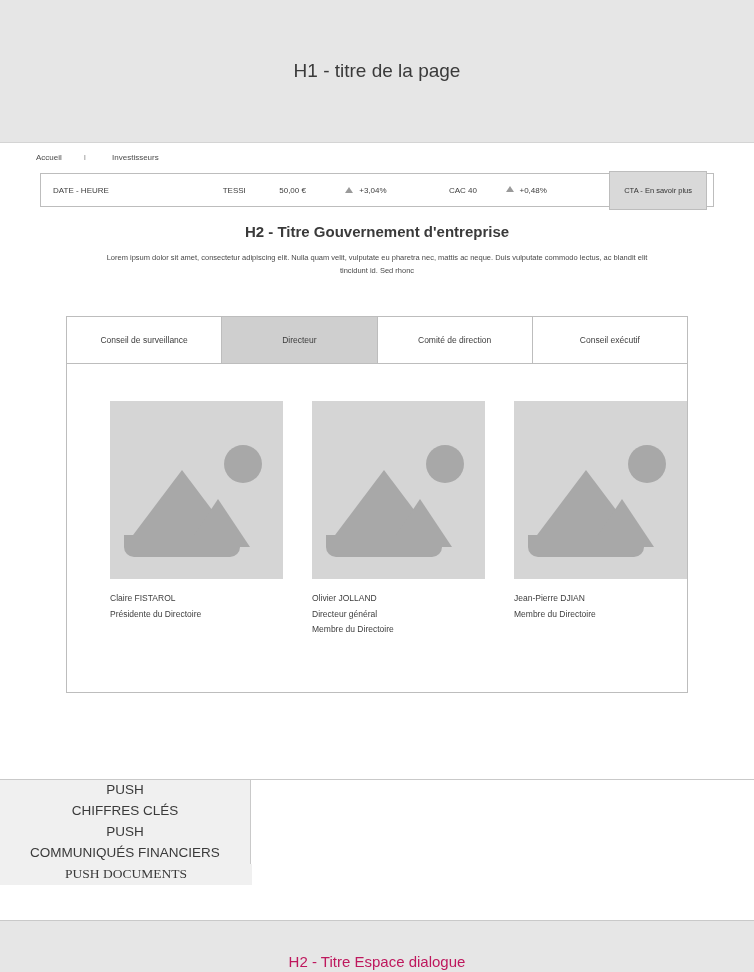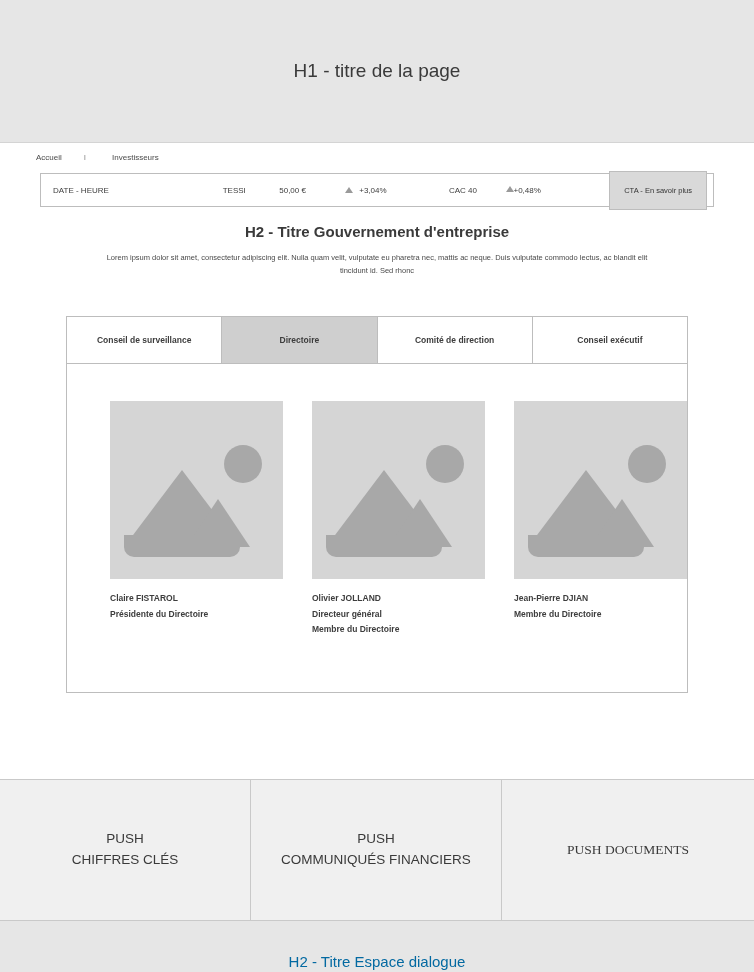--- a/index.html
+++ b/index.html
@@ -59,21 +59,21 @@
     align-items: center;
     font-size: 8px;
     color: #3d3d3d;
     box-sizing: border-box;
   }
   .qb-date { padding-left: 12px; width: 180px; }
   .qb-ticker { width: 60px; }
   .qb-price { width: 70px; }
   .qb-var1 { width: 110px; display: flex; align-items: center; gap: 6px;}
   .qb-index { width: 60px; text-align: left; }
-  .qb-var2 { width: 110px; display: flex; align-items: flex-start; }
+  .qb-var2 { width: 110px; display: flex; align-items: flex-start; gap: 6px;}
   .qb-spacer { flex: 1; }
   .arrow-up {
     display: inline-block;
     width: 0; height: 0;
     border-left: 4px solid transparent;
     border-right: 4px solid transparent;
     border-bottom: 6px solid #9a9a9a;
   }
   .cta-btn {
     margin-right: 6px;
@@ -99,21 +99,20 @@
     line-height: 1.7;
     max-width: 565px;
     margin: 10px auto 0 auto;
   }
 
   
   .tabs-wrap {
     margin: 38px 78px 0 66px;
     width: 622px;
     box-sizing: border-box;
-    font-weight: bold;
   }
   .tabs {
     display: flex;
     height: 48px;
   }
   .tab {
     flex: 1;
     border: 1px solid #bdbdbd;
     border-right: none;
     display: flex;
@@ -202,20 +201,21 @@
   .push-row {
     position: absolute;
     left: 0;
     top: 779px;
     width: 754px;
     height: 142px;
     display: flex;
     border-top: 1px solid #c9c9c9;
     border-bottom: 1px solid #c9c9c9;
     box-sizing: border-box;
+    flex-direction: column;
   }
   .push {
     background: #f0f0f0;
     display: flex;
     align-items: center;
     justify-content: center;
     text-align: center;
     font-size: 13.5px;
     color: #3a3a3a;
     line-height: 1.55;
@@ -235,21 +235,21 @@
     width: 754px;
     height: 51px;
     background: #e6e6e6;
     display: flex;
     align-items: flex-end;
     justify-content: center;
     box-sizing: border-box;
   }
   .dialogue-title {
     font-size: 15px;
-    color: #0369a1;
+    color: #be185d;
     padding-bottom: 2px;
   }
 </style>
 </head>
 <body>
 
 <div class="hero">
   <div class="hero-title">H1 - titre de la page</div>
 </div>
 
@@ -275,21 +275,21 @@
   <span class="qb-spacer"></span>
   <button class="cta-btn">CTA - En savoir plus</button>
 </div>
 
 <h2 class="h2-title">H2 - Titre Gouvernement d'entreprise</h2>
 <p class="lead">Lorem ipsum dolor sit amet, consectetur adipiscing elit. Nulla quam velit, vulputate eu pharetra nec, mattis ac neque. Duis vulputate commodo lectus, ac blandit elit tincidunt id. Sed rhonc</p>
 
 <div class="tabs-wrap">
   <div class="tabs">
     <div class="tab">Conseil de surveillance</div>
-    <div class="tab active">Directoire</div>
+    <div class="tab active">Directeur</div>
     <div class="tab">Comité de direction</div>
     <div class="tab">Conseil exécutif</div>
   </div>
 
   <div class="tab-panel">
     <div class="cards">
 
       <div class="card">
         <div class="card-img">
           <span class="sun"></span>

